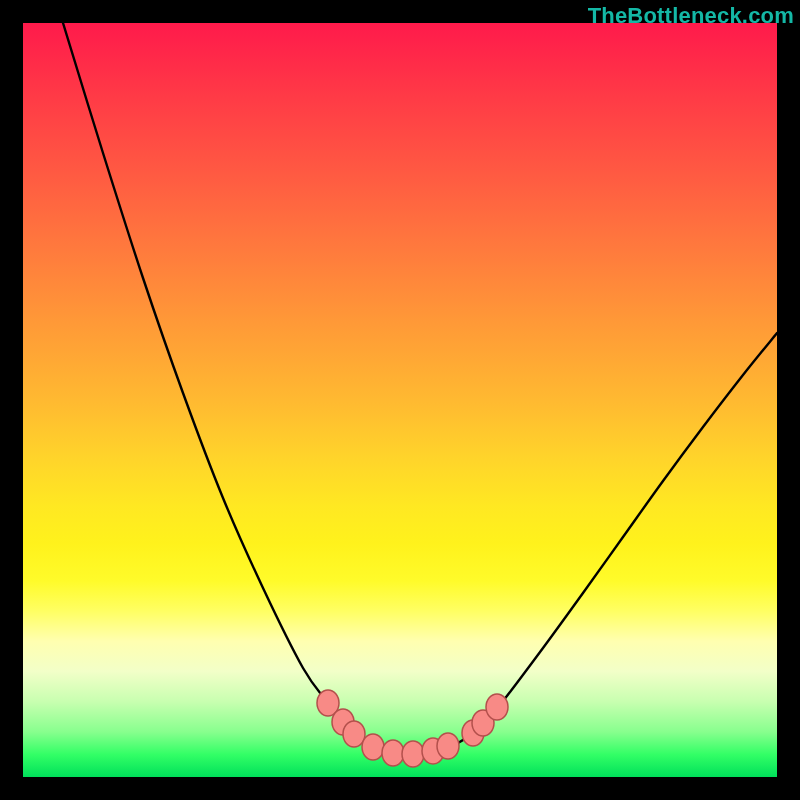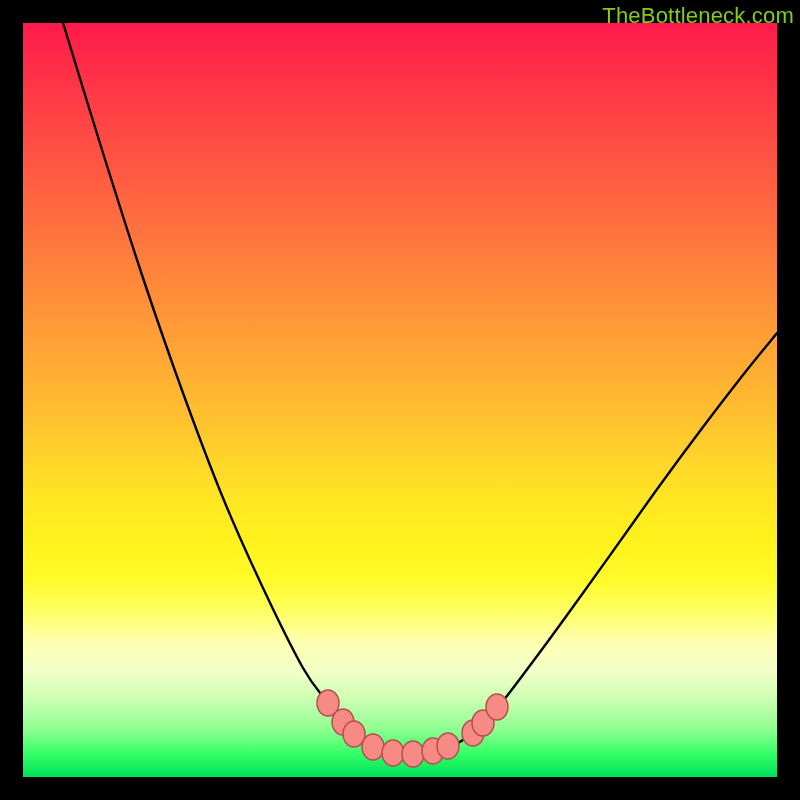--- a/index.html
+++ b/index.html
@@ -43,22 +43,22 @@
       #00e05a 100%
     );
     overflow: hidden;
   }
   .watermark {
     position: absolute;
     top: 3px;
     right: 6px;
     font-family: Arial, Helvetica, sans-serif;
     font-size: 22px;
-    font-weight: 400;
-    color: #84cc16;
+    font-weight: 700;
+    color: #14b8a6;
     letter-spacing: 0.2px;
     user-select: none;
   }
   svg.curve {
     position: absolute;
     left: 0;
     top: 0;
     width: 754px;
     height: 754px;
     overflow: visible;

